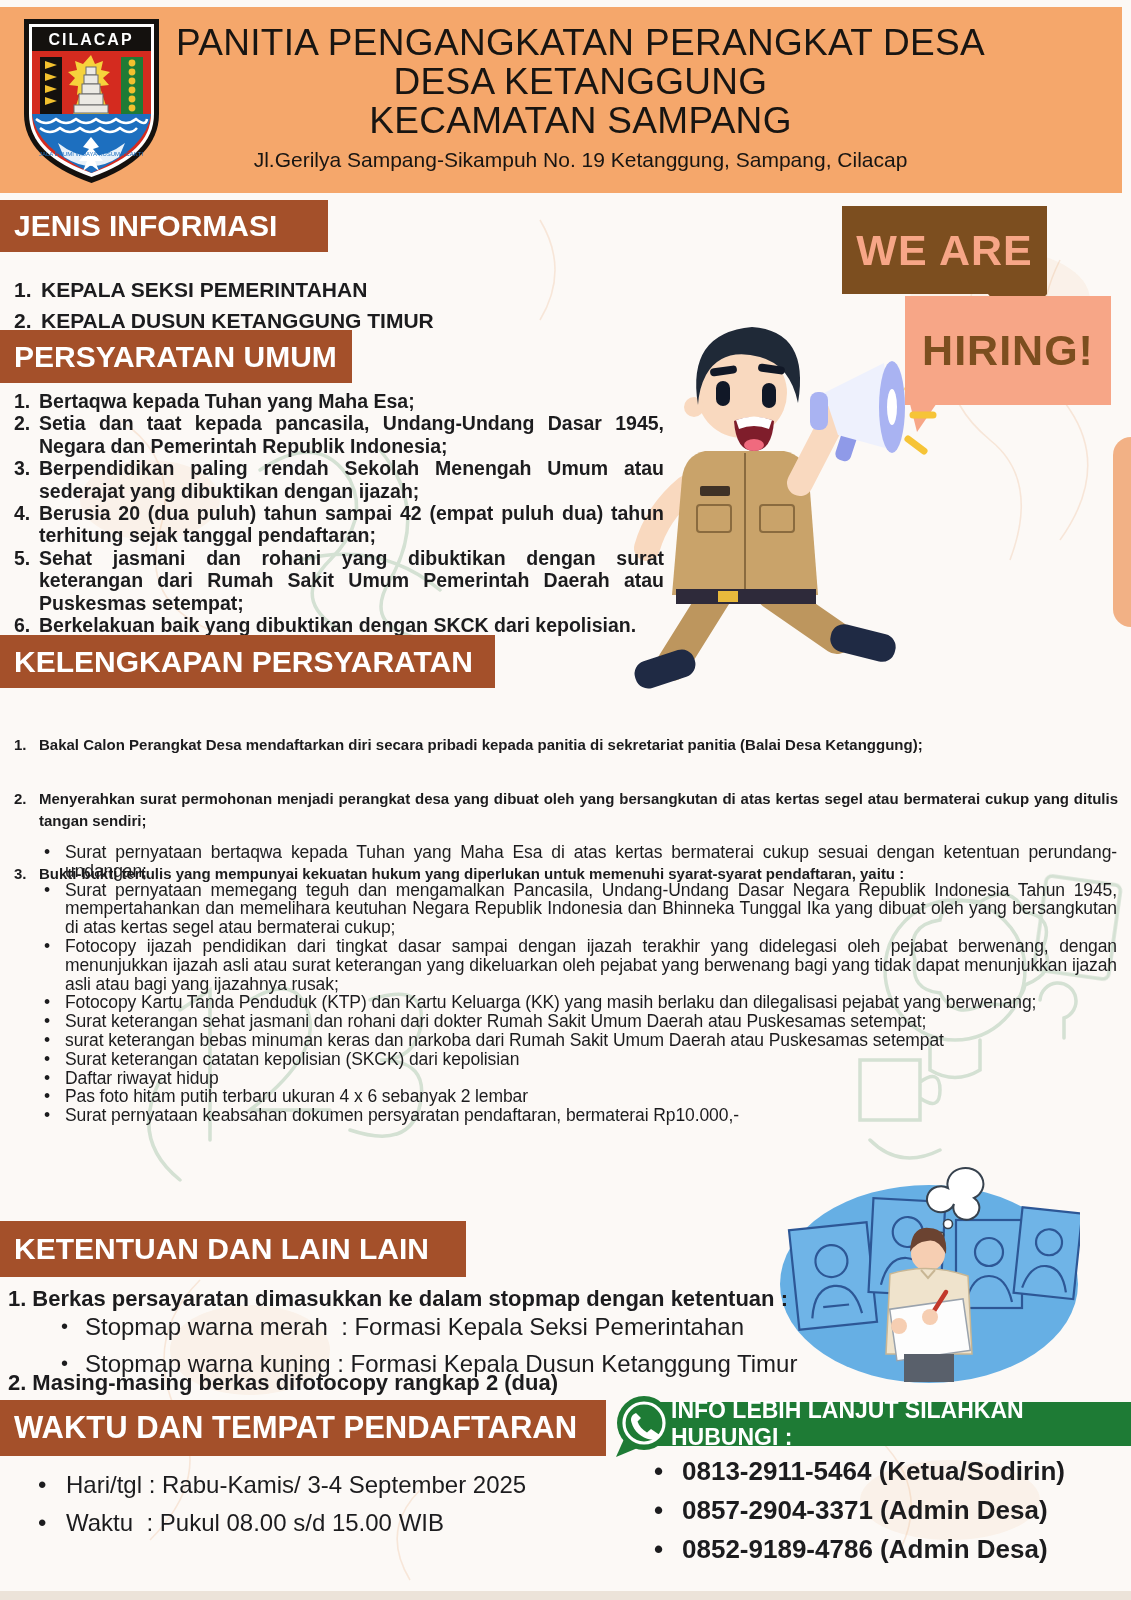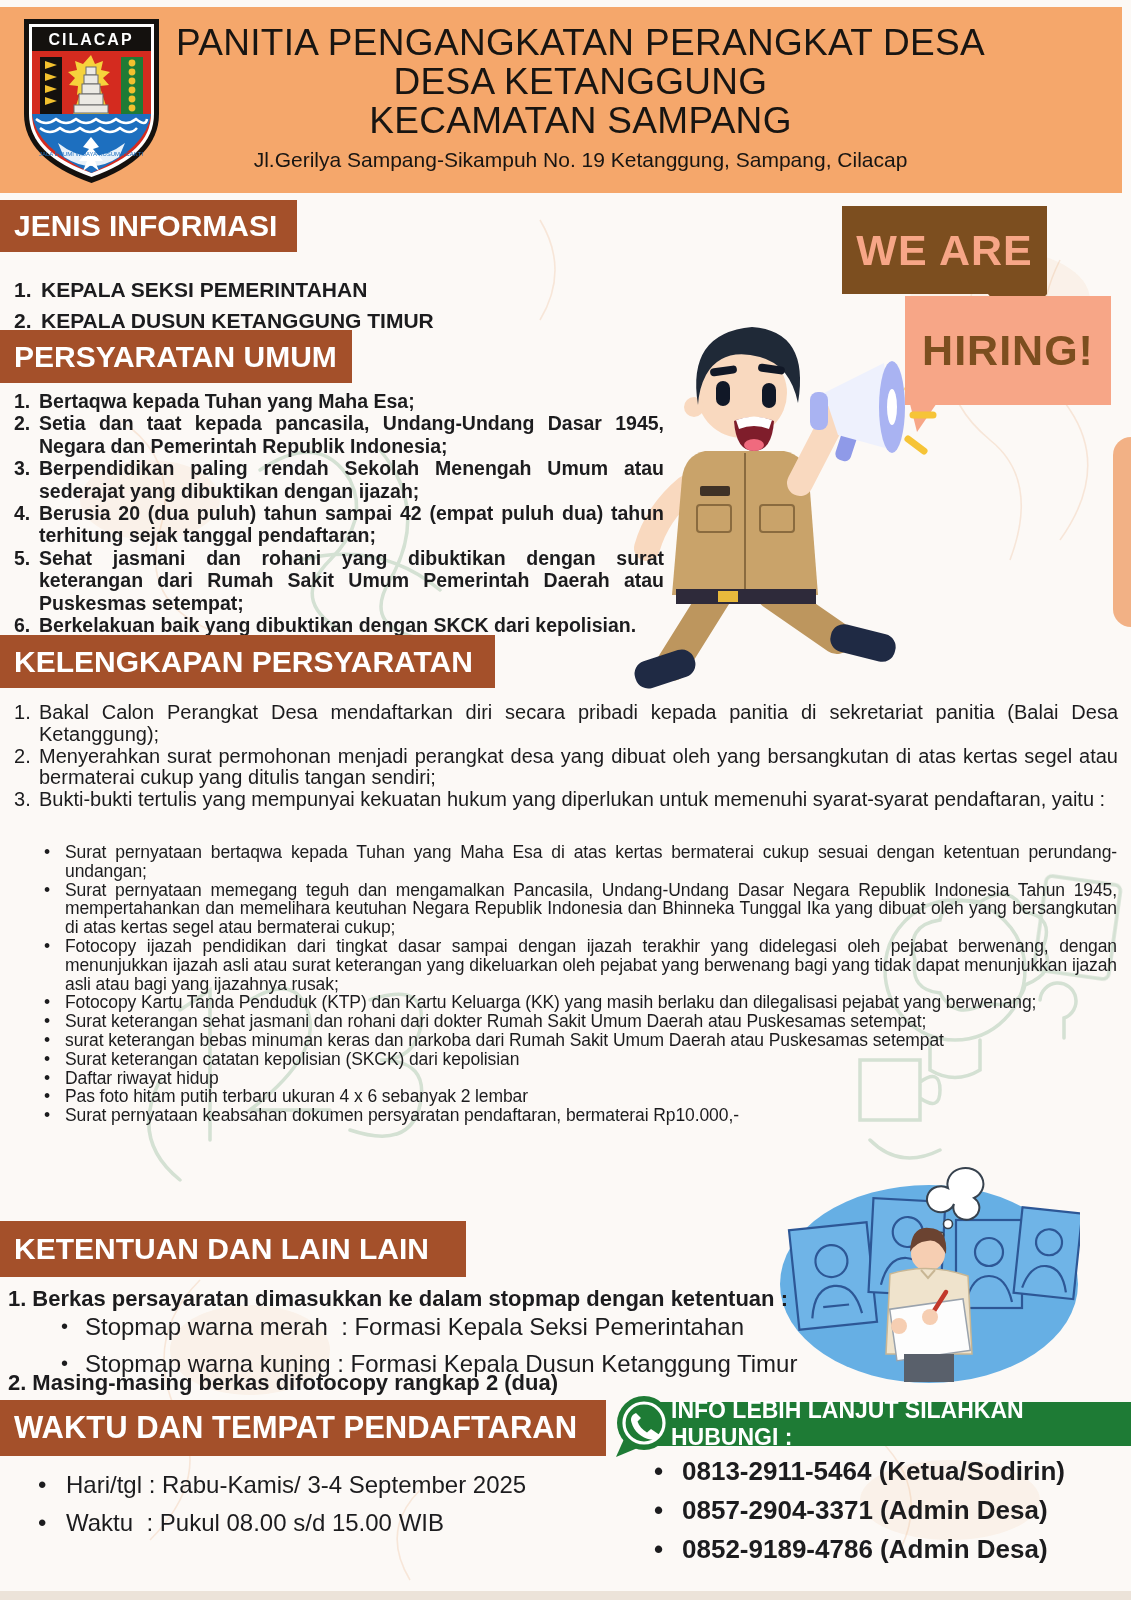--- a/index.html
+++ b/index.html
@@ -10,41 +10,41 @@
   
   .header{position:absolute;left:0;top:7px;width:1122px;height:186px;background:var(--header-bg,#F5A76B);z-index:2;}
   .logo{position:absolute;left:18px;top:8px;width:147px;height:172px;}
   .titles{position:absolute;left:0;top:16px;width:1131px;text-align:center;padding-left:30px;box-sizing:border-box;}
   .title-line{font-size:37px;line-height:39px;font-weight:400;color:#181512;letter-spacing:.3px;}
   .address{margin-top:8px;font-size:21px;color:#181512;}
 
   
   .bar{position:absolute;left:0;background:var(--bar-brown,#A4502A);color:#fff;font-weight:700;
     display:flex;align-items:center;padding-left:14px;box-sizing:border-box;z-index:2;}
-  .bar-jenis{top:200px;width:297px;height:52px;font-size:30px;}
+  .bar-jenis{top:200px;width:328px;height:52px;font-size:30px;}
   .bar-persy{top:330px;width:352px;height:53px;font-size:30px;}
   .bar-keleng{top:635px;width:495px;height:53px;font-size:30px;}
   .bar-ketentuan{top:1221px;width:466px;height:56px;font-size:30px;}
   .bar-waktu{top:1400px;width:606px;height:56px;font-size:31px;}
 
   ol,ul{margin:0;padding:0;list-style:none;}
   li{white-space:pre-wrap;}
 
   .jenis-list{position:absolute;left:14px;top:274px;z-index:2;counter-reset:jn;}
   .jenis-list li{counter-increment:jn;font-size:21px;font-weight:700;line-height:31px;padding-left:27px;position:relative;}
   .jenis-list li::before{content:counter(jn) ".";position:absolute;left:0;font-weight:700;}
 
   .persy-list{position:absolute;left:14px;top:390px;width:650px;z-index:2;counter-reset:pn;}
   .persy-list li{counter-increment:pn;font-size:19.5px;font-weight:700;line-height:22.4px;
     padding-left:25px;position:relative;text-align:justify;}
   .persy-list li::before{content:counter(pn) ".";position:absolute;left:0;}
 
   .keleng-list{position:absolute;left:14px;top:702px;width:1104px;z-index:2;counter-reset:kn;}
-  .keleng-list li{counter-increment:kn;font-size:20px;font-weight:400;line-height:21.8px;
-    padding-left:25px;position:relative;text-align:justify;}
+  .keleng-list li{counter-increment:kn;font-size:15px;font-weight:700;line-height:21.8px;
+    padding-left:25px;position:relative;text-align:justify;margin-top:32px;}
   .keleng-list li::before{content:counter(kn) ".";position:absolute;left:0;}
 
   .keleng-bullets{position:absolute;left:40px;top:843px;width:1077px;z-index:2;}
   .keleng-bullets li{font-size:17.5px;font-weight:400;line-height:18.8px;letter-spacing:-.1px;
     padding-left:25px;position:relative;text-align:justify;}
   .keleng-bullets li::before{content:"\2022";position:absolute;left:4px;}
 
   .ketent-item{position:absolute;left:8px;font-size:22px;font-weight:700;z-index:2;}
   .ketent-item .num{margin-right:6px;}
   .ketent-subs{position:absolute;left:55px;top:1308px;z-index:2;}

